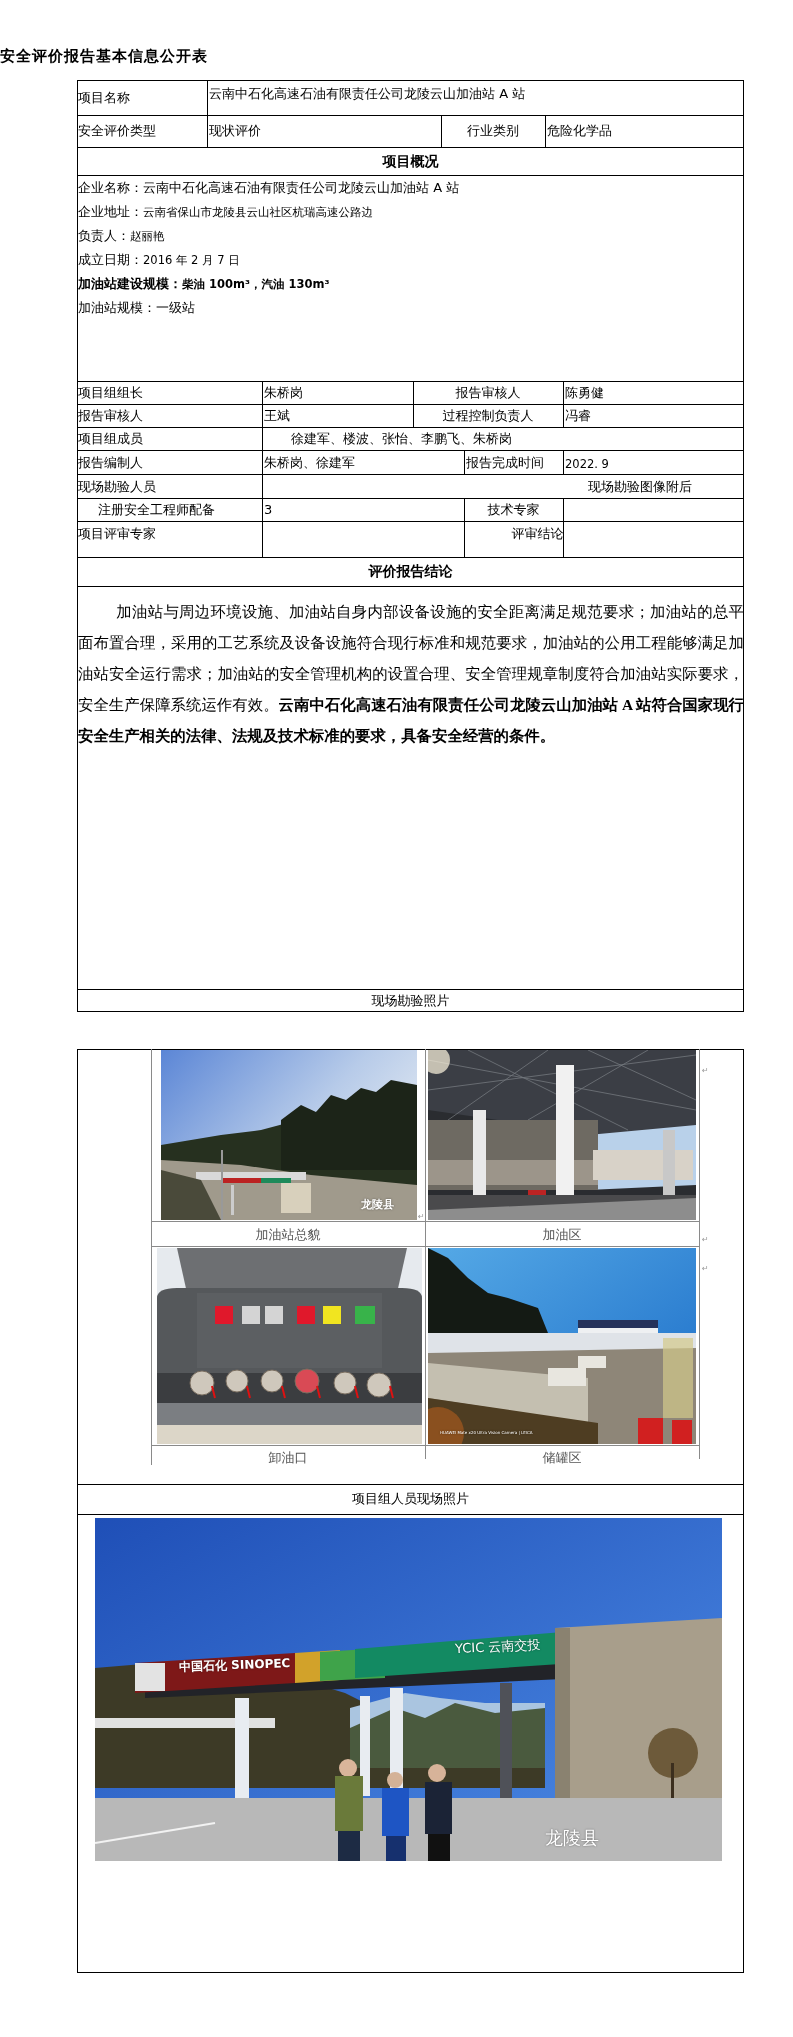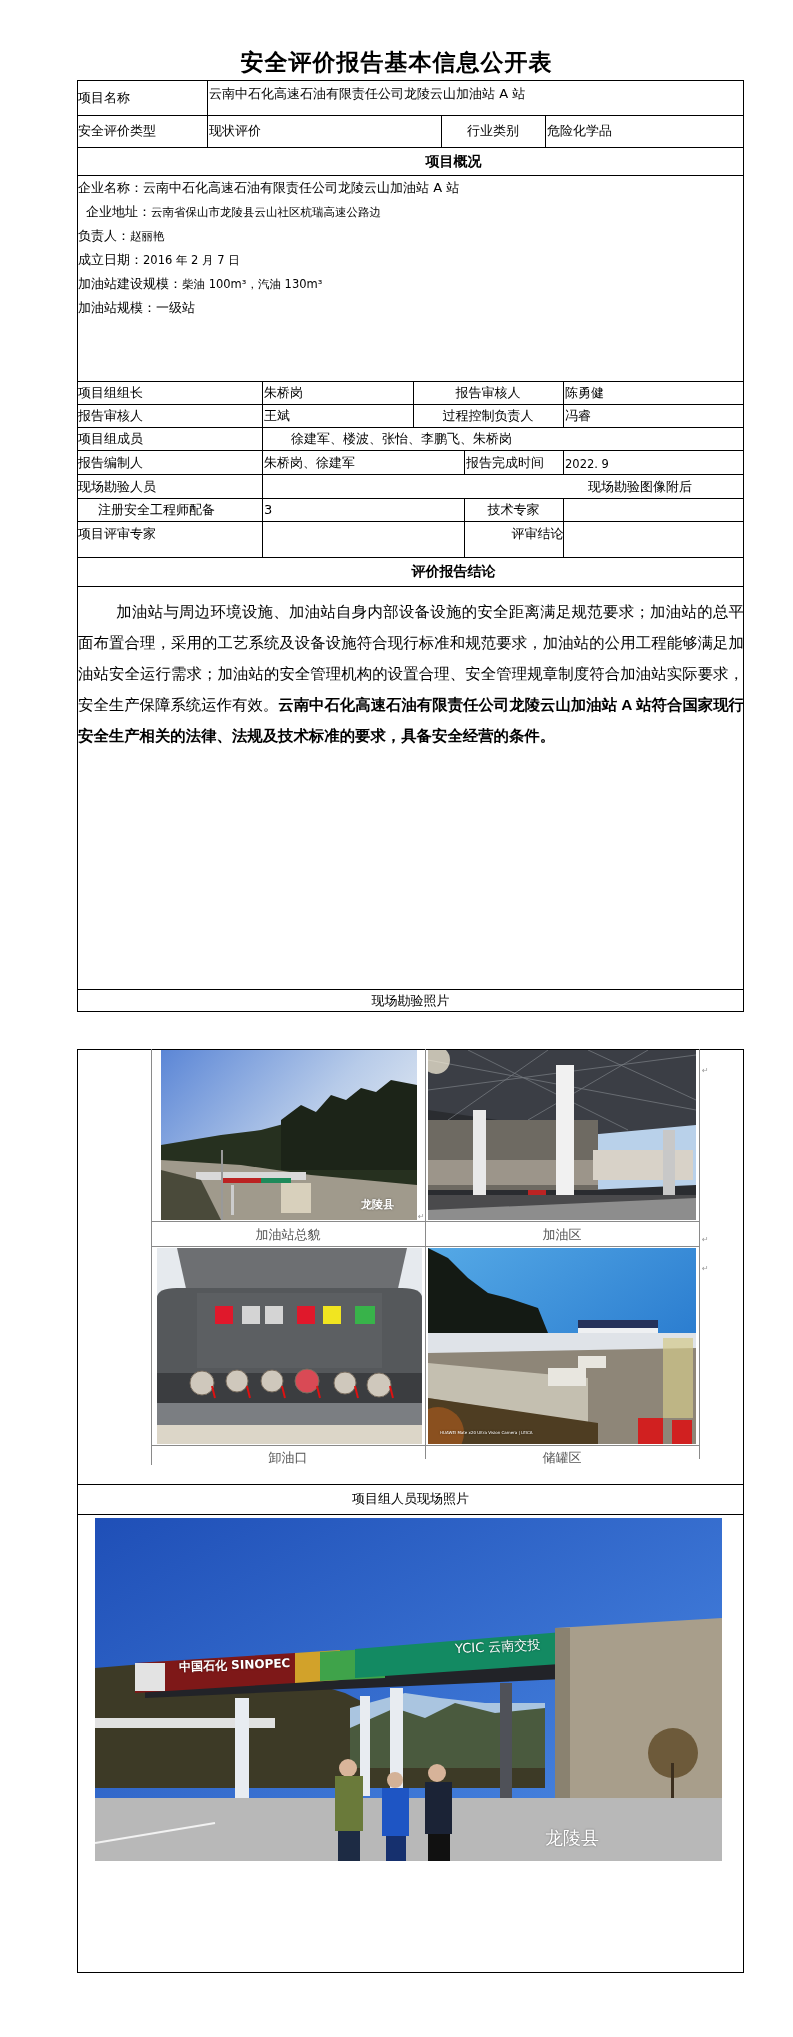--- a/index.html
+++ b/index.html
@@ -1,32 +1,32 @@
 <!DOCTYPE html>
 <html><head>
 <meta charset="utf-8">
 <style>
   * { box-sizing: border-box; margin: 0; padding: 0; }
   html, body { width: 793px; height: 2037px; background: #ffffff; overflow: hidden; }
   body { position: relative; font-family: "DejaVu Sans", "Liberation Sans", sans-serif; color: #000; }
 
-  .title { position: absolute; left: 0; top: 47px; width: 793px; text-align: center; font-size: 23px; font-weight: bold; letter-spacing: 1px; }
+  .title { position: absolute; left: 0; top: 47px; width: 793px; font-size: 15px; font-weight: bold; letter-spacing: 1px; }
 
   .box { position: absolute; border: 1.3px solid #000; }
   .hl { position: absolute; height: 0; border-top: 1.3px solid #000; }
   .vl { position: absolute; width: 0; border-left: 1.3px solid #000; }
   .vg { position: absolute; width: 0; border-left: 1.5px solid #8a8a8a; }
   .hg { position: absolute; height: 0; border-top: 1.5px solid #8a8a8a; }
 
   .t { position: absolute; font-size: 13px; line-height: 16px; white-space: nowrap; }
   .c { text-align: center; }
   .sm { font-size: 11.5px; }
-  .hdr { font-size: 14px; font-weight: bold; margin-left: 43px; }
-
-  .para { position: absolute; left: 78px; top: 596px; width: 666px; font-size: 15.4px; line-height: 31px; text-align: justify; font-family: Liberation Sans, sans-serif; }
+  .hdr { font-size: 14px; font-weight: bold; }
+
+  .para { position: absolute; left: 78px; top: 596px; width: 666px; font-size: 15.4px; line-height: 31px; text-align: justify; font-family: Liberation Serif, serif; }
   .para .ind { display: inline-block; width: 38px; }
   .para b { font-weight: bold; }
 
   .photo { position: absolute; overflow: hidden; }
   .cap { position: absolute; font-size: 13px; color: #555; text-align: center; font-family: "DejaVu Serif", "Liberation Serif", serif; }
   .mark { position: absolute; font-size: 8px; color: #999; }
   .wm { position: absolute; color: #fff; font-weight: bold; text-shadow: 0 0 2px rgba(0,0,0,0.5); }
 </style>
 </head>
 <body>
@@ -67,30 +67,30 @@
 <div class="t" style="left:78px; top:123px;">安全评价类型</div>
 <div class="t" style="left:209px; top:123px;">现状评价</div>
 <div class="t c" style="left:441px; width:104px; top:123px;">行业类别</div>
 <div class="t" style="left:547px; top:123px;">危险化学品</div>
 
 <div class="t c hdr" style="left:77px; width:667px; top:153px;">项目概况</div>
 
 <div class="t" style="left:78px; top:180px;">
   <span>企业名称：</span><span>云南中石化高速石油有限责任公司龙陵云山加油站 A 站</span>
 </div>
-<div class="t" style="left:86px; top:204px;">
+<div class="t" style="left:78px; top:204px;">
   <span>企业地址：</span><span class="sm">云南省保山市龙陵县云山社区杭瑞高速公路边</span>
 </div>
 <div class="t" style="left:78px; top:228px;text-align:center;">
   <span>负责人：</span><span class="sm">赵丽艳</span>
 </div>
 <div class="t" style="left:78px; top:252px;">
   <span>成立日期：</span><span class="sm">2016 年 2 月 7 日</span>
 </div>
-<div class="t" style="left:78px; top:276px;">
+<div class="t" style="left:78px; top:276px;font-weight:bold;">
   <span>加油站建设规模：</span><span class="sm">柴油 100m³，汽油 130m³</span>
 </div>
 <div class="t" style="left:78px; top:300px;">
   <span>加油站规模：</span><span>一级站</span>
 </div>
 
 <div class="t" style="left:78px; top:385px;">项目组组长</div>
 <div class="t" style="left:264px; top:385px;">朱桥岗</div>
 <div class="t c" style="left:413px; width:150px; top:385px;">报告审核人</div>
 <div class="t" style="left:565px; top:385px;">陈勇健</div>

